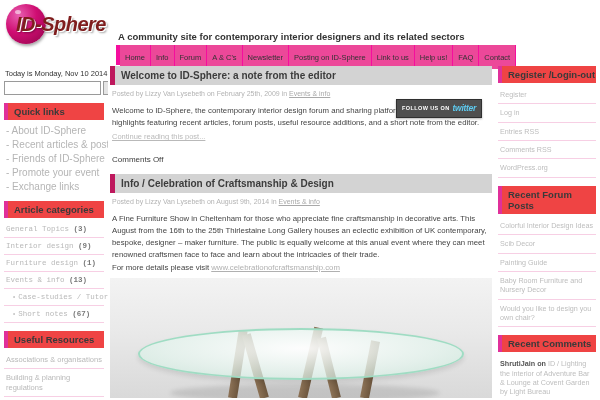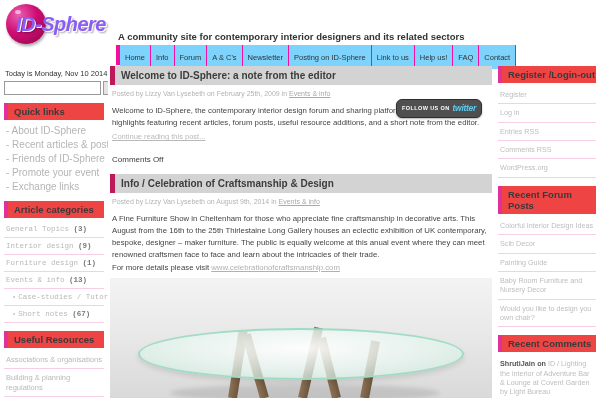--- a/index.html
+++ b/index.html
@@ -24,41 +24,41 @@
     background: radial-gradient(circle at 32% 28%, #e85fb0 0%, #cf0d72 45%, #8e0549 100%);
     box-shadow: 1px 2px 3px rgba(0,0,0,.35);
   }
   .logo-sphere:after{
     content:""; position:absolute; left:9px; top:6px; width:6px; height:4px;
     border-radius:50%; background:rgba(255,255,255,.55);
   }
   .logo-text {
     position: absolute; left: 14px; top: 11px;
     font-size: 20px; font-weight: bold; font-style: italic;
-    color: #8b5cf6;
+    color: #7f1d1d;
     text-shadow: 1px 1px 0 #ffffff, 2px 2px 2px rgba(0,0,0,.35);
     letter-spacing: -0.5px;
     white-space: nowrap;
   }
   .tagline {
     position: absolute; left: 118px; top: 31px;
     font-size: 9.5px; font-weight: bold; color: #333;
     white-space: nowrap;
   }
 
   
   .navbar {
     position: absolute; left: 116px; top: 45px;
     width: 374px; height: 20px;
     background: #f50e9e;
     display: flex; align-items: stretch;
     padding-left: 4px;
   }
   .nav-item {
-    background: #7dd3fc;
+    background: #ec4899;
     border-right: 1px solid #f50e9e;
     color: #333; font-size: 7.5px;
     display: flex; align-items: center; justify-content: center;
     padding: 12px 5px; white-space: nowrap;
     cursor: pointer;
   }
   .nav-item:first-child { border-left: none; }
 
   
   .cols { position: absolute; left: 0; top: 66px; width: 600px; height: 334px; }
@@ -110,21 +110,21 @@
   }
   .post-meta { font-size: 7px; color: #b3b3b3; padding: 5px 2px 0 2px; }
   .post-meta a { color: #a9a9a9; text-decoration: underline; cursor: pointer; }
   .post-body { font-size: 7.8px; color: #444; line-height: 1.55; padding: 8px 4px 0 2px; position: relative; }
   .post-body a.inline { color: #b0b0b0; text-decoration: underline; cursor: pointer; }
   .cont { display: block; font-size: 7.5px; color: #b9b9b9; text-decoration: underline; margin-top: 2px; cursor: pointer; }
   .comments-off { font-size: 8px; color: #3c3c3c; font-weight: normal; padding: 12px 2px 10px 2px; }
 
   .twitter-badge {
     position: absolute; right: 10px; top: 2px;
-    background: #4f4f4f; border: 1px solid #2f2f2f; border-radius: 6px;
+    background: #4f4f4f; border: 1px solid #2f2f2f; border-radius: 0;
     padding: 2px 5px; display: flex; align-items: center; gap: 3px;
     box-shadow: 0 1px 2px rgba(0,0,0,.3); cursor: pointer;
   }
   .tw-follow { color: #fff; font-size: 5.5px; font-weight: bold; letter-spacing: .4px; }
   .tw-logo { color: #5ecbf0; font-size: 8.5px; font-weight: bold; font-style: italic; letter-spacing: -.3px; }
 
   
   .photo {
     position: relative; width: 382px; height: 120px; overflow: hidden;
     background: linear-gradient(180deg, #f3f3f3 0%, #e9e9e9 45%, #d9d9d9 100%);

